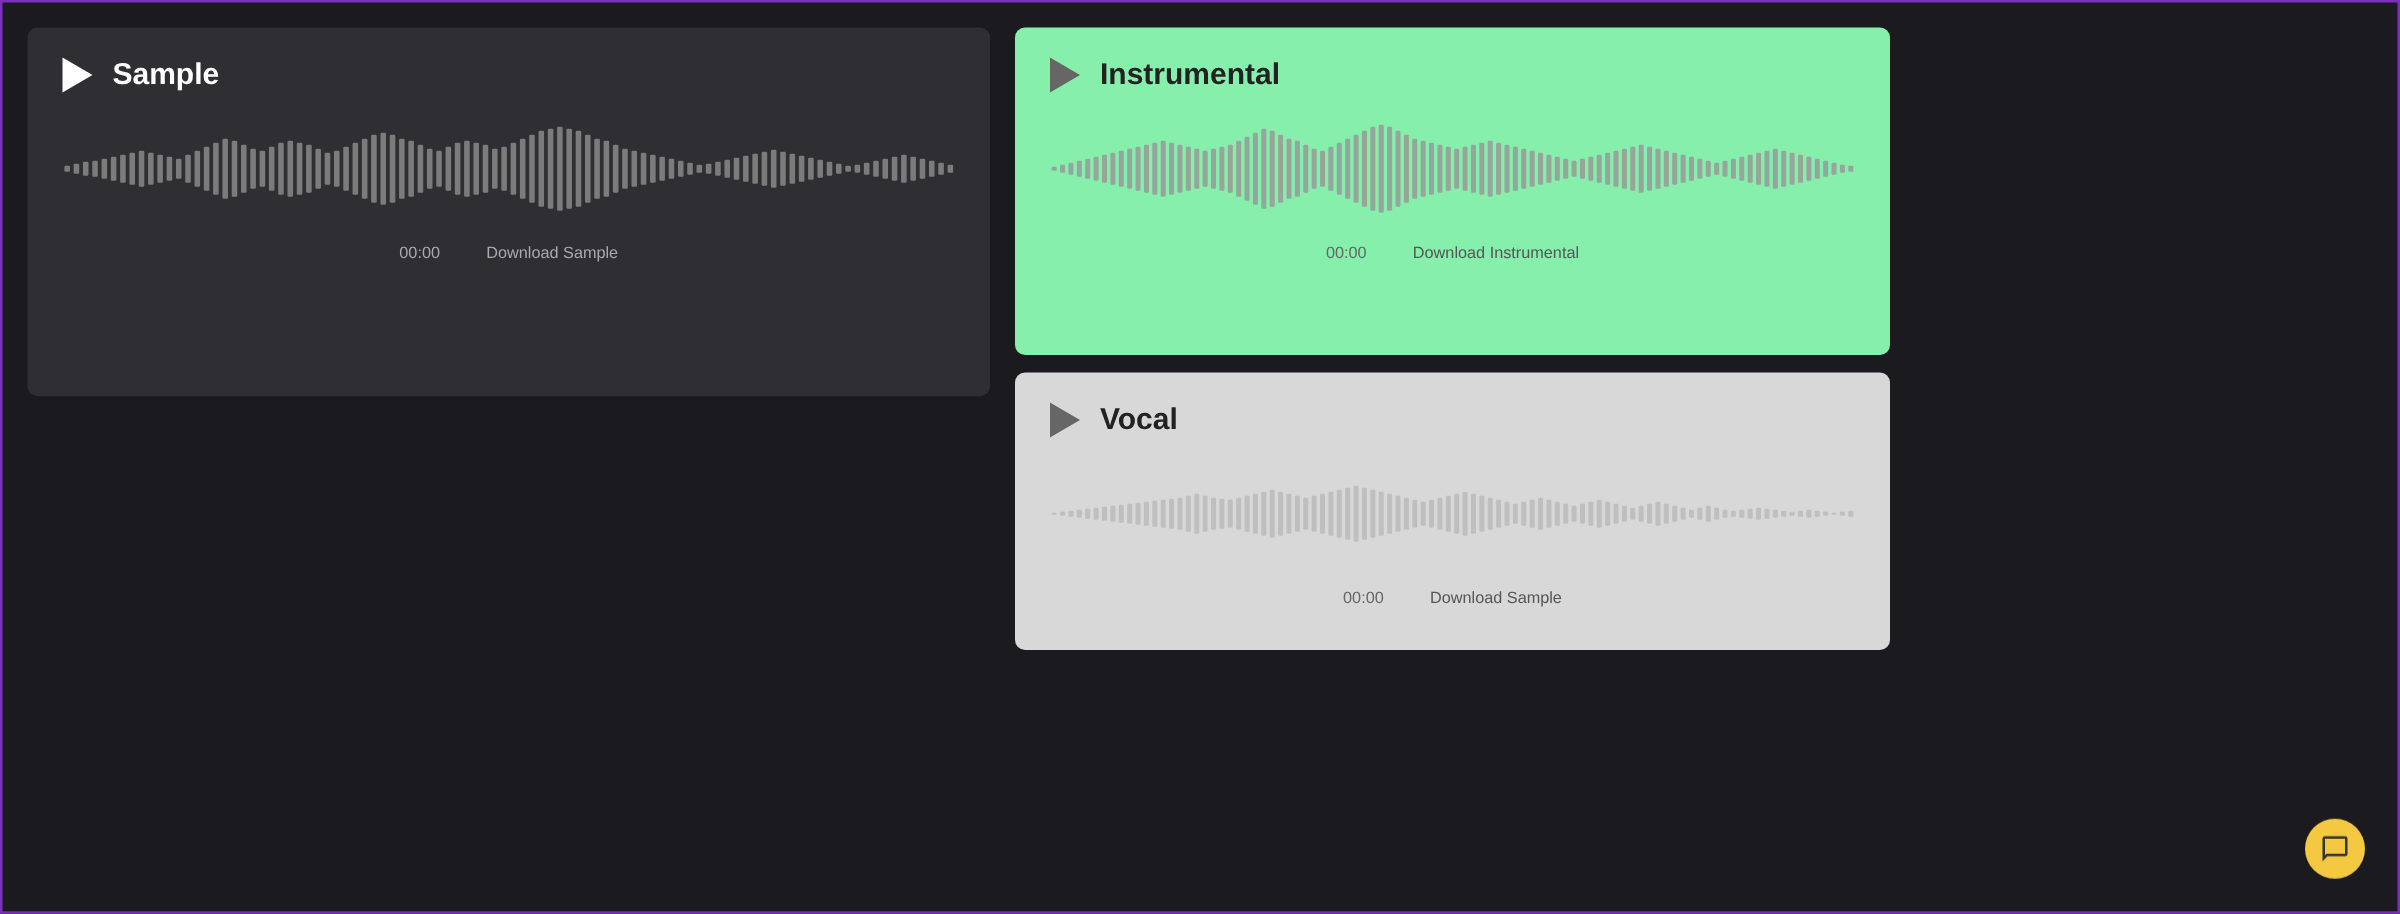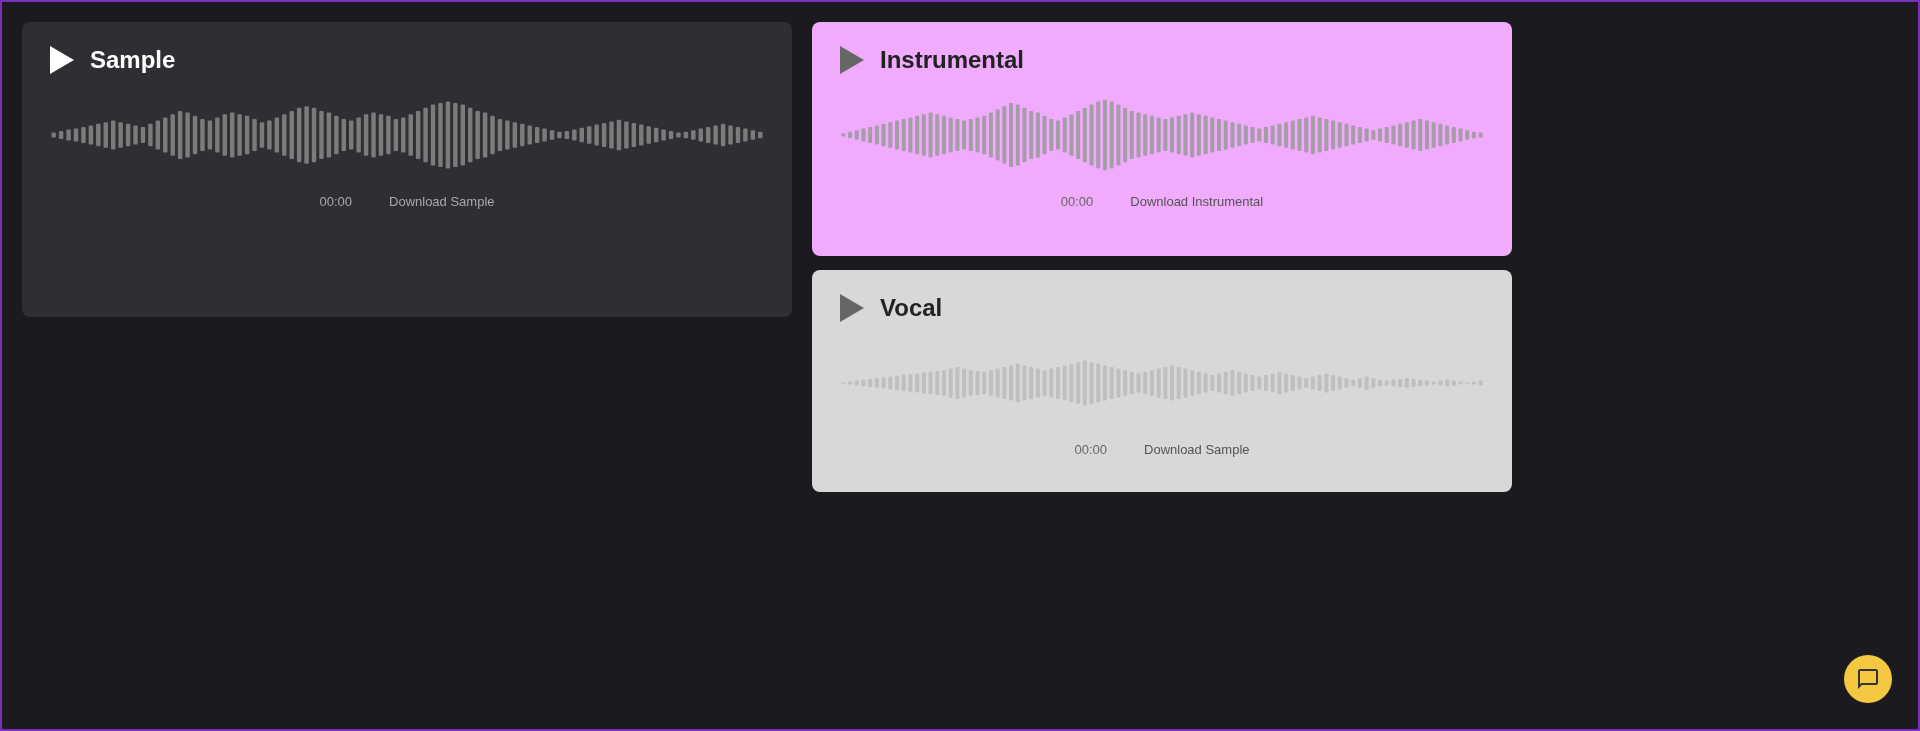--- a/index.html
+++ b/index.html
@@ -34,23 +34,23 @@
     }
 
     .right-column {
       display: flex;
       flex-direction: column;
       gap: 14px;
       width: 700px;
     }
 
     .player-card.light {
-      background: #f0abfc;
+      background: #86efac;
       width: 700px;
-      height: 234px;
+      height: 262px;
     }
 
     .player-card.light2 {
       background: #d8d8d8;
       width: 700px;
       height: 222px;
     }
 
     .player-header {
       display: flex;

